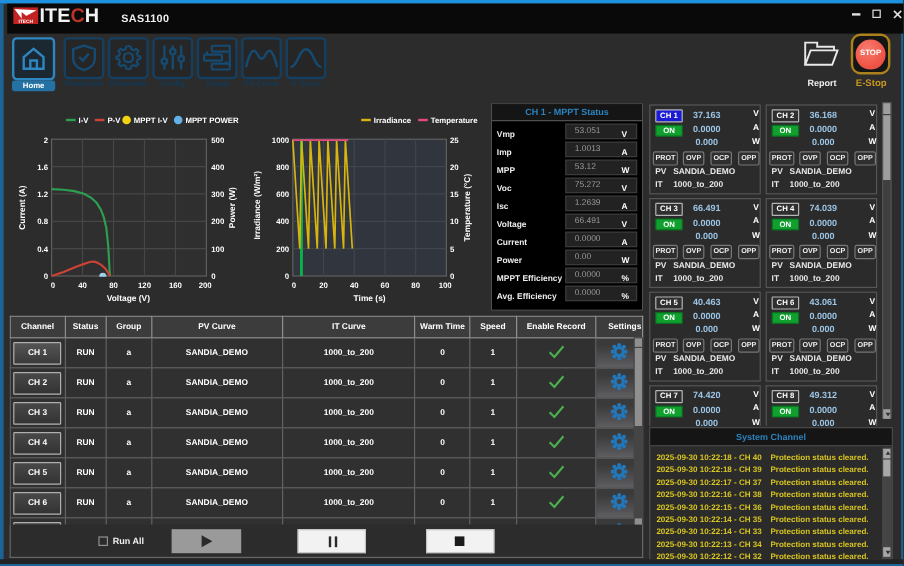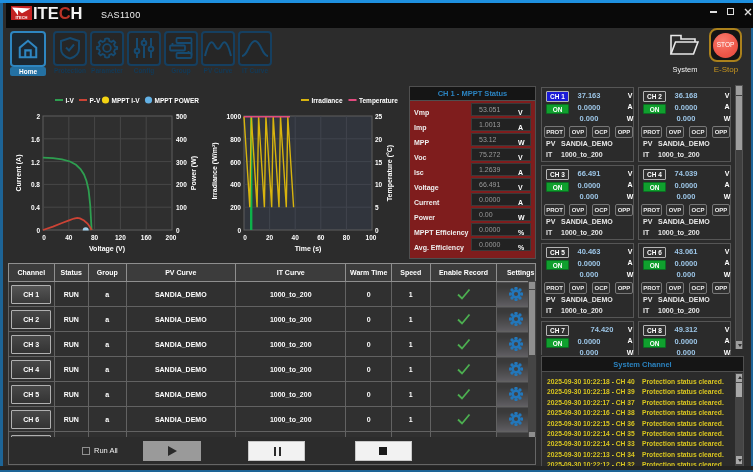--- a/index.html
+++ b/index.html
@@ -1,29 +1,29 @@
 <!DOCTYPE html>
 <html><head><meta charset="utf-8"><style>
 *{margin:0;padding:0;box-sizing:border-box;}
 html,body{width:753px;height:472px;overflow:hidden;background:#2c2c2c;font-family:"Liberation Sans",sans-serif;}
 .abs{position:absolute;}
-.b{font-weight:normal;}
+.b{font-weight:bold;}
 #win{position:relative;width:753px;height:472px;background:#2c2c2c;overflow:hidden;}
 
 #btop{left:0;top:0;width:753px;height:3px;background:#1e90e0;}
 #bleft{left:0;top:3px;width:2.5px;height:469px;background:#1d6496;}
 #bright{left:750.5px;top:3px;width:2.5px;height:469px;background:#1d6496;}
 #bbot{left:0;top:470px;width:753px;height:2px;background:#1d6496;}
 
 #titlebar{left:6px;top:3px;width:753px;height:25px;background:#090909;}
 
 .tbtn{top:31px;width:34px;height:35px;border:2px solid #153f60;border-radius:4px;background:#262626;}
 .tlbl{top:67px;font-size:6.5px;color:#123a58;text-align:center;font-weight:bold;}
 
-#mppt{left:409px;top:86px;width:127px;height:173px;background:#7f1d1d;border:1px solid #4f4f4f;}
+#mppt{left:409px;top:86px;width:127px;height:173px;background:#000000;border:1px solid #4f4f4f;}
 .mrow-l{position:absolute;left:4px;color:#eee;font-size:7px;font-weight:bold;}
 .mval{position:absolute;left:61px;width:60px;height:13px;background:#222;border:1px solid #3a3a3a;color:#9a9a9a;font-size:7px;line-height:12px;padding-left:7px;}
 .munit{position:absolute;color:#fff;font-size:7px;font-weight:bold;}
 
 .chp{position:absolute;width:93px;height:75px;background:#2b2b2b;border:1px solid #565656;}
 .chbtn{position:absolute;left:4px;top:3px;width:23px;height:11px;border:1px solid #b5b5b5;background:#2f2f2f;color:#fff;font-size:6.5px;font-weight:bold;text-align:center;line-height:10px;border-radius:1px;}
 .onbtn{position:absolute;left:4px;top:16px;width:23px;height:10px;background:#10a02e;border:1px solid #0b6e22;color:#fff;font-size:6.5px;font-weight:bold;text-align:center;line-height:9px;border-radius:1px;}
 .cval{position:absolute;left:26px;width:42px;text-align:center;color:#9cc5e6;font-size:7.5px;font-weight:bold;}
 .cunit{position:absolute;left:82px;width:12px;text-align:center;color:#fff;font-size:7px;font-weight:bold;}
 .pbtn{position:absolute;height:12px;border:1px solid #777;background:#2f2f2f;color:#eee;font-size:6px;font-weight:bold;text-align:center;line-height:11px;border-radius:2px;top:38px;}
@@ -111,21 +111,21 @@
 <div class="abs tbtn" style="left:238px;"></div>
 <svg class="abs" style="left:241px;top:38px" width="28" height="20" viewBox="0 0 28 20" fill="none" stroke="#164a70" stroke-width="2">
       <path d="M1 18 C7 18 8 3 14 3 C20 3 21 18 27 18"></path>
     </svg>
 <div class="abs tlbl" style="left:230px;width:50px;">IT Curve</div>
 
 <svg class="abs" style="left:669px;top:33px" width="30" height="24" viewBox="0 0 30 24" fill="none" stroke="#e8e8e8" stroke-width="1.6">
       <path d="M2 21 L2 2.5 L12 2.5 L12 6 L26 6 L26 9"></path>
       <path d="M2 21 L6.5 9 L29 9 L24.5 21 Z"></path>
     </svg>
-<div class="abs b" style="left:655px;top:65px;width:60px;text-align:center;color:#f0f0f0;font-size:7.5px;">System</div>
+<div class="abs b" style="left:655px;top:65px;width:60px;text-align:center;color:#f0f0f0;font-size:7.5px;">Report</div>
 <div class="abs" style="left:709px;top:28px;width:33px;height:34px;border:2.5px solid #ab811c;border-radius:8px;background:#151515;"></div>
 <div class="abs" style="left:713px;top:33px;width:25px;height:25px;border-radius:50%;background:radial-gradient(circle at 40% 32%, #f87c6e, #ef5648 60%, #e34a3e);"></div>
 <div class="abs b" style="left:713px;top:41px;width:25px;text-align:center;color:#fff;font-size:6.5px;">STOP</div>
 <div class="abs b" style="left:696px;top:65px;width:60px;text-align:center;color:#c9961e;font-size:8px;">E-Stop</div>
 
 <svg class="abs" style="left:0;top:85px;" width="410" height="175" font-family="Liberation Sans, sans-serif">
 
   <g font-size="6.5" font-weight="bold" fill="#ffffff">
 
     <line x1="55" y1="15" x2="63" y2="15" stroke="#2e9e50" stroke-width="2"></line>
@@ -377,21 +377,21 @@
         <div class="pbtn" style="left:27px;width:18px;">OVP</div>
         <div class="pbtn" style="left:50px;width:18px;">OCP</div>
         <div class="pbtn" style="left:73px;width:18px;">OPP</div>
     <div class="pvrow" style="left:4px;top:52px;">PV</div>
         <div class="pvrow" style="left:19px;top:52px;">SANDIA_DEMO</div>
     <div class="pvrow" style="left:4px;top:63px;">IT</div>
         <div class="pvrow" style="left:19px;top:63px;">1000_to_200</div>
   </div>
   <div class="chp" style="left:4px;top:239px;">
     <div class="chbtn">CH 7</div>
-    <div class="cval" style="top:3px;margin-left:13px;">74.420</div>
+    <div class="cval" style="top:3px;">74.420</div>
         <div class="cunit" style="top:3.5px;">V</div>
     <div class="onbtn">ON</div>
     <div class="cval" style="top:14.5px;">0.0000</div>
         <div class="cunit" style="top:15px;">A</div>
     <div class="cval" style="top:26px;">0.000</div>
         <div class="cunit" style="top:26.5px;">W</div>
   </div>
   <div class="chp" style="left:101px;top:239px;">
     <div class="chbtn">CH 8</div>
     <div class="cval" style="top:3px;">49.312</div>

